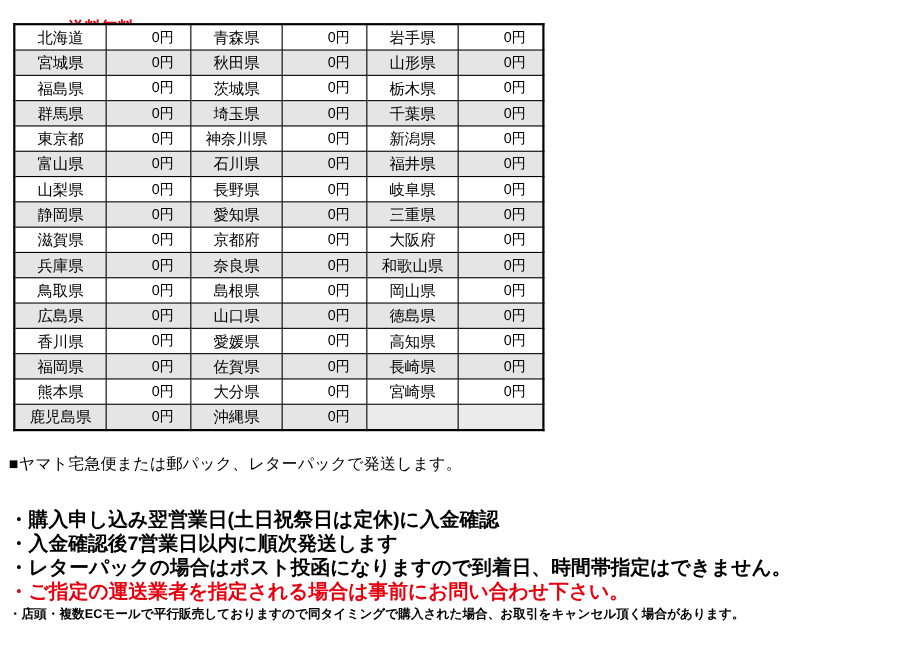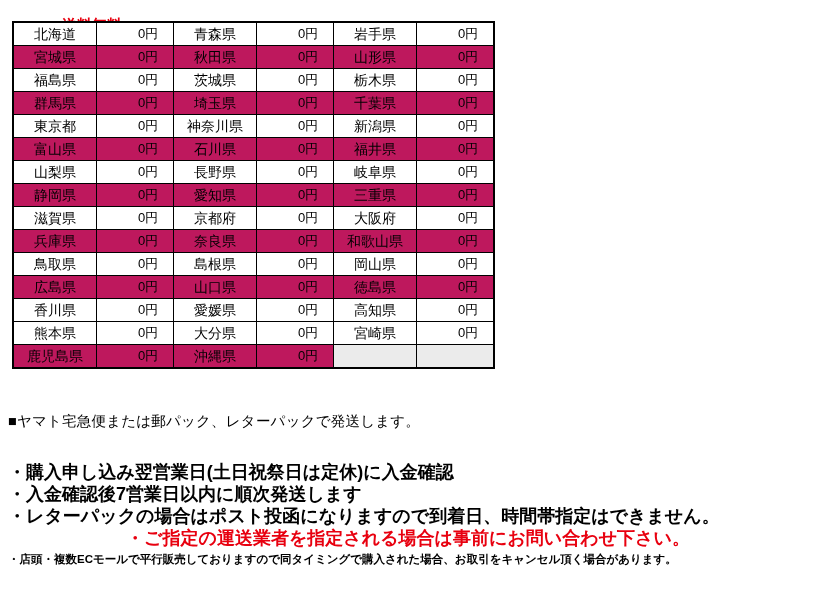--- a/index.html
+++ b/index.html
@@ -55,21 +55,21 @@
     width: 78px;
     background: #ffffff;
   }
   .fee-table td.fee {
     width: 46px;
     font-size: 13px;
     background: #ffffff;
     padding-left: 28px;
   }
   .fee-table tr.alt td {
-    background: #be185d;
+    background: #e5e5e5;
   }
   .fee-table td.empty {
     background: #ffffff;
   }
   .fee-table tr.alt td.empty {
     background: #ebebeb;
   }
   
   .notes {
     position: absolute;
@@ -92,21 +92,20 @@
   .bullet-list li {
     font-size: 18px;
     font-weight: bold;
     line-height: 19px;
     margin-bottom: 3px;
     white-space: nowrap;
     letter-spacing: 0px;
   }
   .bullet-list li.red {
     color: #e8000f;
-    text-align: center;
   }
   .bullet-list li.small {
     font-size: 11.5px;
     font-weight: bold;
     line-height: 16px;
     margin-top: 2px;
   }
 </style>
 </head>
 <body>
@@ -228,20 +227,28 @@
 
       <tr>
         <td class="pref">香川県</td>
         <td class="fee">0円</td>
         <td class="pref">愛媛県</td>
         <td class="fee">0円</td>
         <td class="pref">高知県</td>
         <td class="fee">0円</td>
       </tr>
 
+      <tr class="alt">
+        <td class="pref">福岡県</td>
+        <td class="fee">0円</td>
+        <td class="pref">佐賀県</td>
+        <td class="fee">0円</td>
+        <td class="pref">長崎県</td>
+        <td class="fee">0円</td>
+      </tr>
 
       <tr>
         <td class="pref">熊本県</td>
         <td class="fee">0円</td>
         <td class="pref">大分県</td>
         <td class="fee">0円</td>
         <td class="pref">宮崎県</td>
         <td class="fee">0円</td>
       </tr>
 

